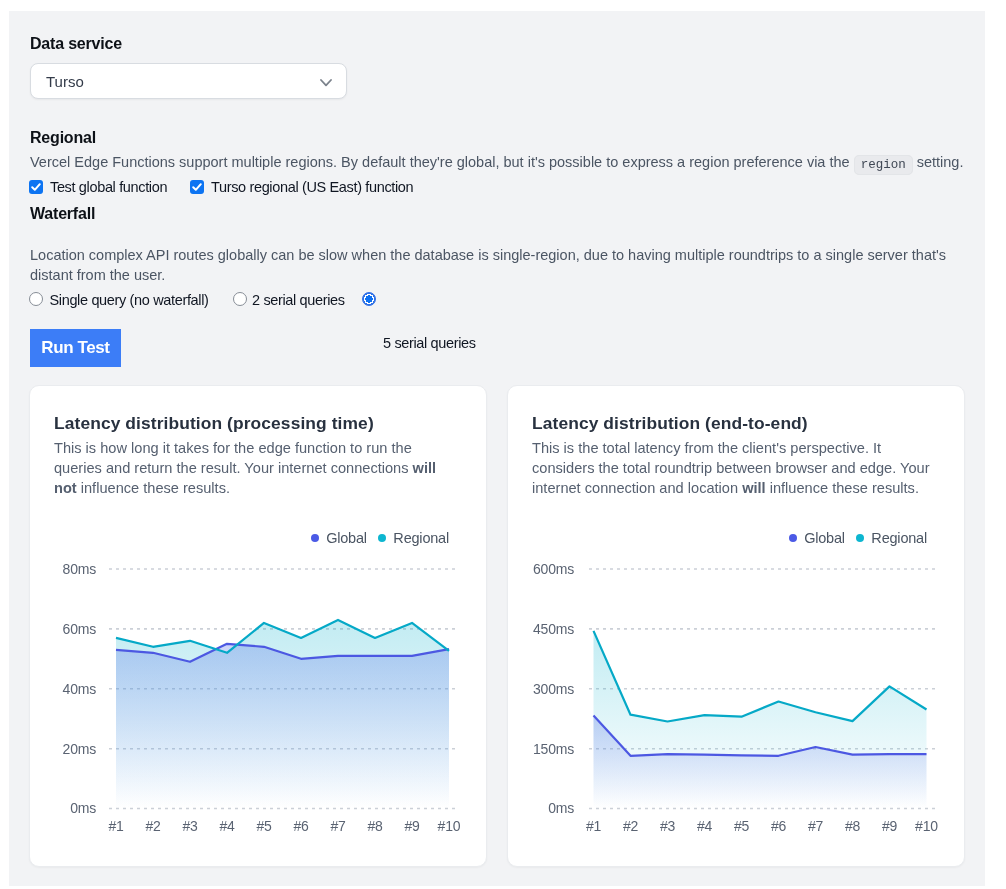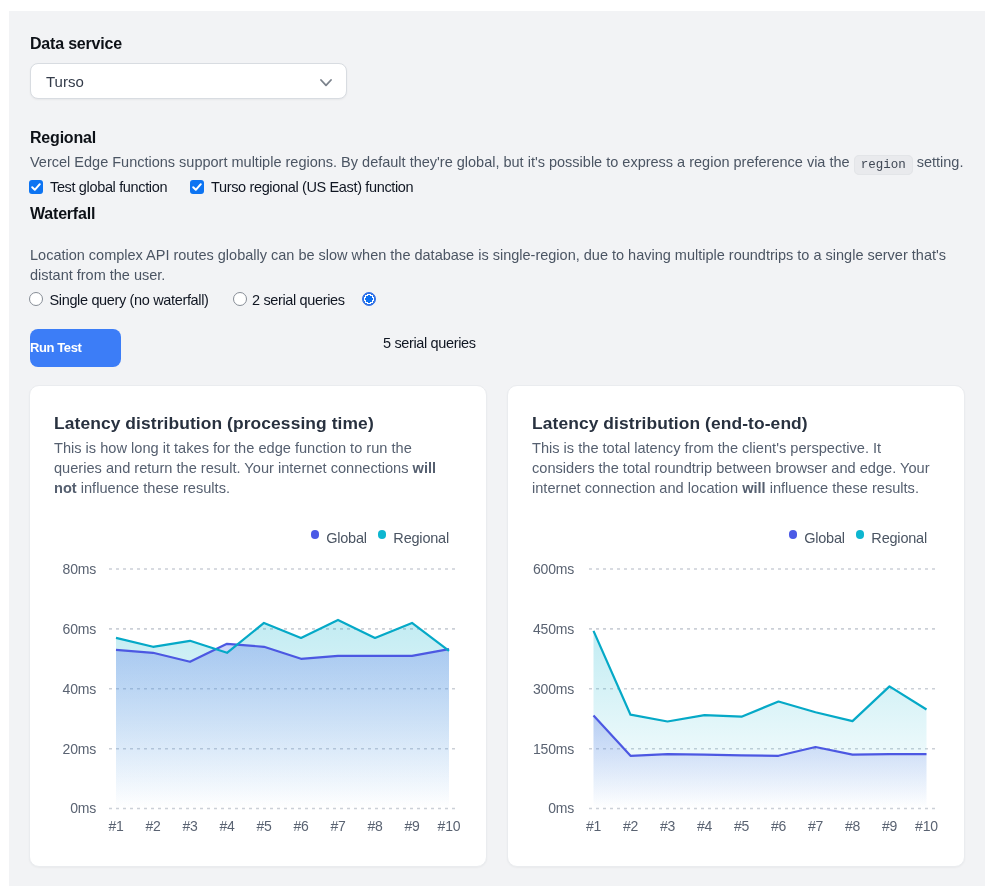--- a/index.html
+++ b/index.html
@@ -7,26 +7,26 @@
   .panel { position:absolute; left:9px; top:9px; width:976px; height:877px; background:#f2f3f5; }
   .abs { position:absolute; }
   h2 { font-size:16px; font-weight:700; color:#0d1117; letter-spacing:-0.2px; }
   .para { font-size:14.5px; color:#4b5563; letter-spacing:0; }
   .lbl { font-size:14.5px; color:#101622; letter-spacing:-0.35px; position:absolute; top:0.5px; white-space:nowrap; }
   .chip { font-family:"Liberation Mono", monospace; font-size:12.5px; color:#3f4754; background:#e9eaed; border:1px solid #e3e5e8; border-radius:5px; padding:1.5px 6px 2.5px; }
   .cb { display:inline-block; width:14px; height:14px; background:#0d74f2; border-radius:3px; vertical-align:-2px; position:relative; }
   .cb svg { position:absolute; left:1px; top:1px; }
   .radio { display:inline-block; width:14px; height:14px; border:1.5px solid #878d96; border-radius:50%; background:#fff; vertical-align:-2.5px; }
   .radio.sel { border:1.5px solid #2e6fe6; background:radial-gradient(circle, #0c70f2 0 3.6px, #fff 3.7px 5.0px, #2e6fe6 5.1px); }
-  .btn { position:absolute; left:21px; top:320px; width:91px; height:38px; background:#3c7df7; border-radius:8px; color:#fff; font-size:13px; font-weight:700; text-align:left; line-height:37px; letter-spacing:-0.4px; }
+  .btn { position:absolute; left:21px; top:320px; width:91px; height:38px; background:#3c7df7; border-radius:0; color:#fff; font-size:17px; font-weight:700; text-align:center; line-height:37px; letter-spacing:-0.4px; }
   .card { position:absolute; top:376px; width:458px; height:482px; background:#fff; border:1px solid #eaecef; border-radius:10px; box-shadow:0 1px 2px rgba(0,0,0,0.04); }
   .card h3 { font-size:17.4px; font-weight:700; color:#28313f; letter-spacing:0.1px; position:absolute; left:24px; top:27px; white-space:nowrap; }
   .card .desc { position:absolute; left:24px; top:52px; white-space:nowrap; font-size:14.6px; line-height:20px; color:#566070; letter-spacing:0; }
   .card .desc b { color:#566070; }
-  .legend { position:absolute; right:37px; top:144px; display:flex; align-items:flex-start; font-size:14.5px; color:#4b5563; letter-spacing:-0.2px; }
+  .legend { position:absolute; right:37px; top:144px; display:flex; align-items:center; font-size:14.5px; color:#4b5563; letter-spacing:-0.2px; }
   .ldot { width:8.5px; height:8.5px; border-radius:50%; display:inline-block; margin-right:7px; }
   .card svg.chart { position:absolute; left:0; top:0; }
 </style>
 </head>
 <body>
 <div class="strip" style="position:absolute;left:0;top:0;width:1006px;height:10.5px;background:#fff;z-index:3;"></div>
 <div class="panel">
   <h2 class="abs" style="left:21px; top:26px;">Data service</h2>
   <div class="abs" style="left:21px; top:54px; width:317px; height:36px; background:#fff; border:1px solid #d8dce1; border-radius:8px; box-shadow:0 1px 2px rgba(0,0,0,0.05);">
     <span style="position:absolute; left:15px; top:9px; font-size:15px; color:#333b49;">Turso</span>

